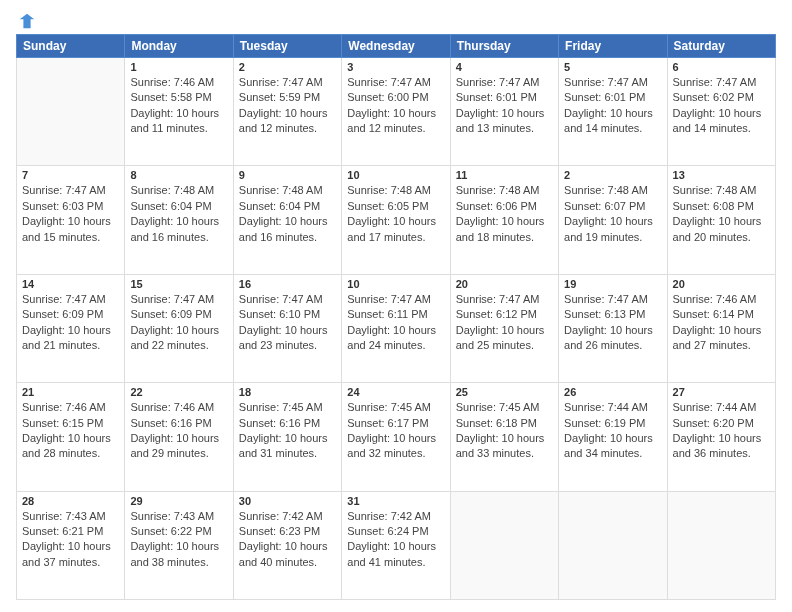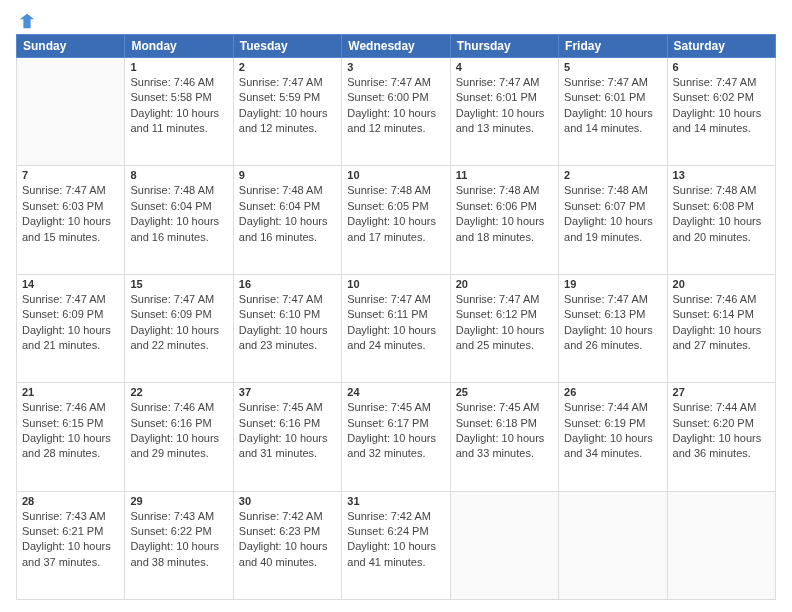--- a/index.html
+++ b/index.html
@@ -216,21 +216,21 @@
         <tr>
           <td>
             <span class="day-number">21</span>
             <div class="day-info">Sunrise: 7:46 AM<br>Sunset: 6:15 PM<br>Daylight: 10 hours<br> and 28 minutes.</div>
           </td>
           <td>
             <span class="day-number">22</span>
             <div class="day-info">Sunrise: 7:46 AM<br>Sunset: 6:16 PM<br>Daylight: 10 hours<br> and 29 minutes.</div>
           </td>
           <td>
-            <span class="day-number">37</span>
+            <span class="day-number">18</span>
             <div class="day-info">Sunrise: 7:45 AM<br>Sunset: 6:16 PM<br>Daylight: 10 hours<br> and 31 minutes.</div>
           </td>
           <td>
             <span class="day-number">24</span>
             <div class="day-info">Sunrise: 7:45 AM<br>Sunset: 6:17 PM<br>Daylight: 10 hours<br> and 32 minutes.</div>
           </td>
           <td>
             <span class="day-number">25</span>
             <div class="day-info">Sunrise: 7:45 AM<br>Sunset: 6:18 PM<br>Daylight: 10 hours<br> and 33 minutes.</div>
           </td>

